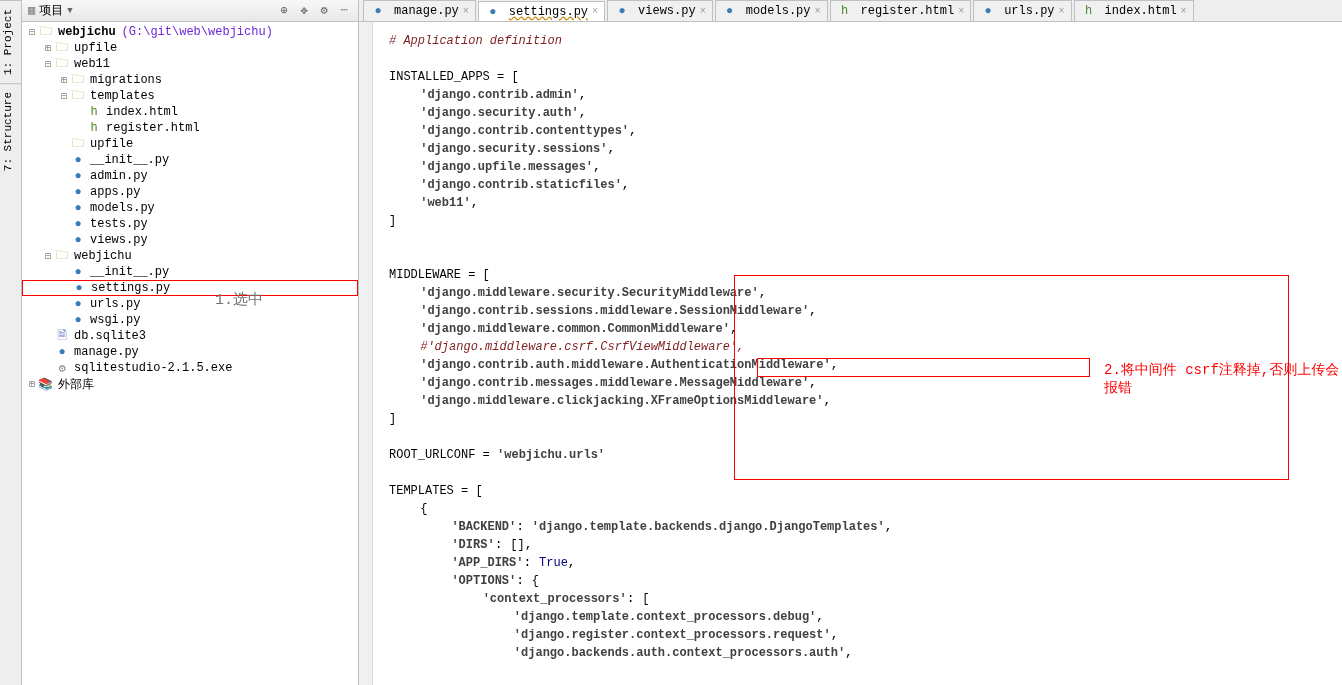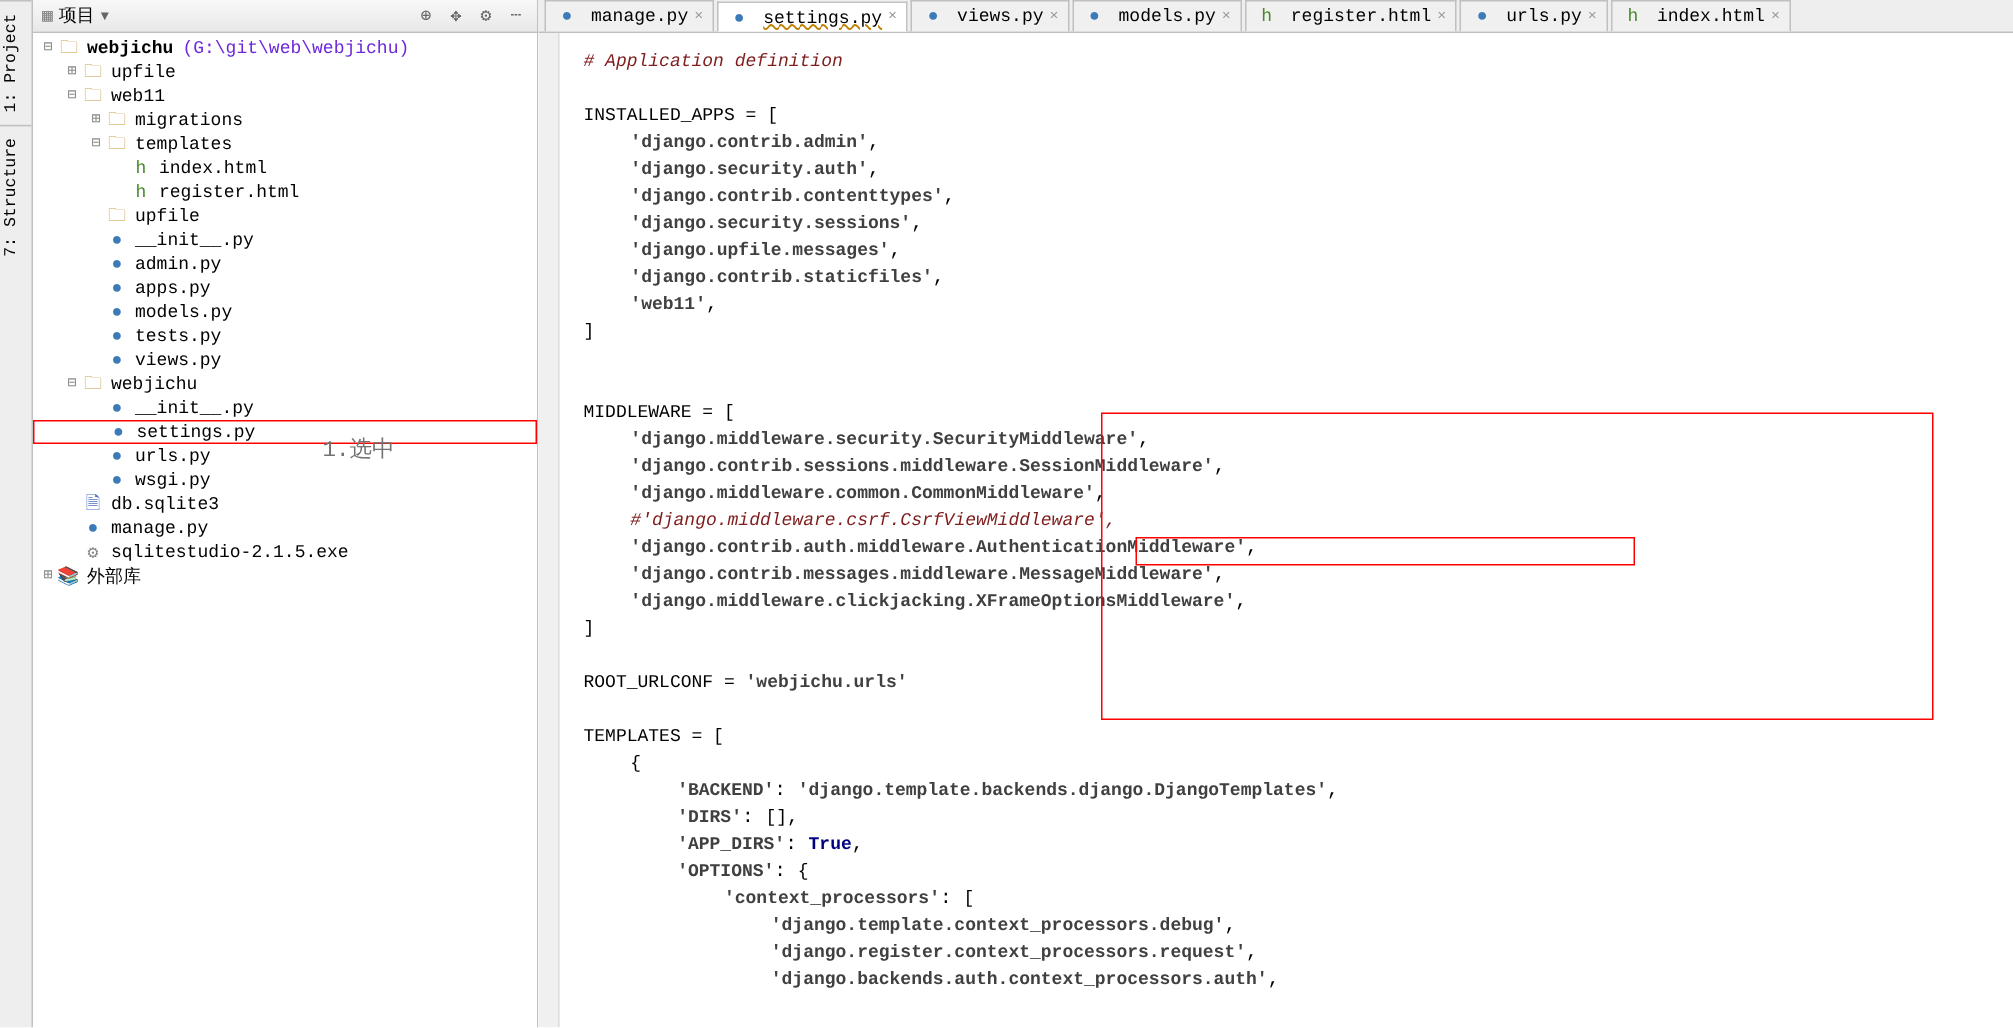--- a/index.html
+++ b/index.html
@@ -28,21 +28,21 @@
 .editor-area { flex: 1; display: flex; flex-direction: column; background: #fff; position: relative; }
 .tabs { height: 22px; background: #eee; border-bottom: 1px solid #c0c0c0; display: flex; align-items: flex-end; padding-left: 4px; overflow: hidden; }
 .tab { height: 21px; border: 1px solid #c0c0c0; border-bottom: none; background: #f0f0f0; display: flex; align-items: center; padding: 0 6px; margin-right: 2px; gap: 4px; font-size: 12px; cursor: pointer; }
 .tab.active { background: #fff; border-bottom: 1px solid #fff; margin-bottom: -1px; }
 .tab.active .tab-name { text-decoration: underline wavy #c08000; }
 .tab .close { color: #999; font-size: 10px; }
 .editor { flex: 1; overflow: auto; background: #fff; position: relative; }
 .gutter { position: absolute; left: 0; top: 0; bottom: 0; width: 14px; background: #f0f0f0; border-right: 1px solid #ddd; }
 .code { padding: 10px 0 10px 30px; font-family: "Consolas", "Courier New", monospace; font-size: 13px; line-height: 18px; white-space: pre; }
 .comment { color: #7f1d1d; font-style: italic; }
-.kw { color: #000080; font-weight: bold; }
+.kw { color: #000080; font-weight: normal; }
 .str { color: #404040; font-weight: bold; }
 .red-box { position: absolute; border: 1px solid #f00; pointer-events: none; }
 .red-box1 { left: 375px; top: 253px; width: 555px; height: 205px; }
 .red-box2 { left: 398px; top: 336px; width: 333px; height: 19px; }
 .annotation2 { position: absolute; left: 745px; top: 339px; color: #f00; font-size: 14px; z-index: 10; }
 </style>
 </head>
 <body>
 
 <div class="container">
@@ -238,17 +238,18 @@
         <span class="str">'BACKEND'</span>: <span class="str">'django.template.backends.django.DjangoTemplates'</span>,
         <span class="str">'DIRS'</span>: <span>[]</span>,
         <span class="str">'APP_DIRS'</span>: <span class="kw">True</span>,
         <span class="str">'OPTIONS'</span>: <span>{</span>
             <span class="str">'context_processors'</span>: <span>[</span>
                 <span class="str">'django.template.context_processors.debug'</span>,
                 <span class="str">'django.register.context_processors.request'</span>,
                 <span class="str">'django.backends.auth.context_processors.auth'</span>,</div>
       <div class="red-box red-box1"></div>
       <div class="red-box red-box2"></div>
+      <div class="annotation2">2.将中间件 csrf注释掉,否则上传会报错</div>
     </div>
   </div>
 </div>
 
 <div class="annotation1">1.选中</div>
 
 </body></html>

